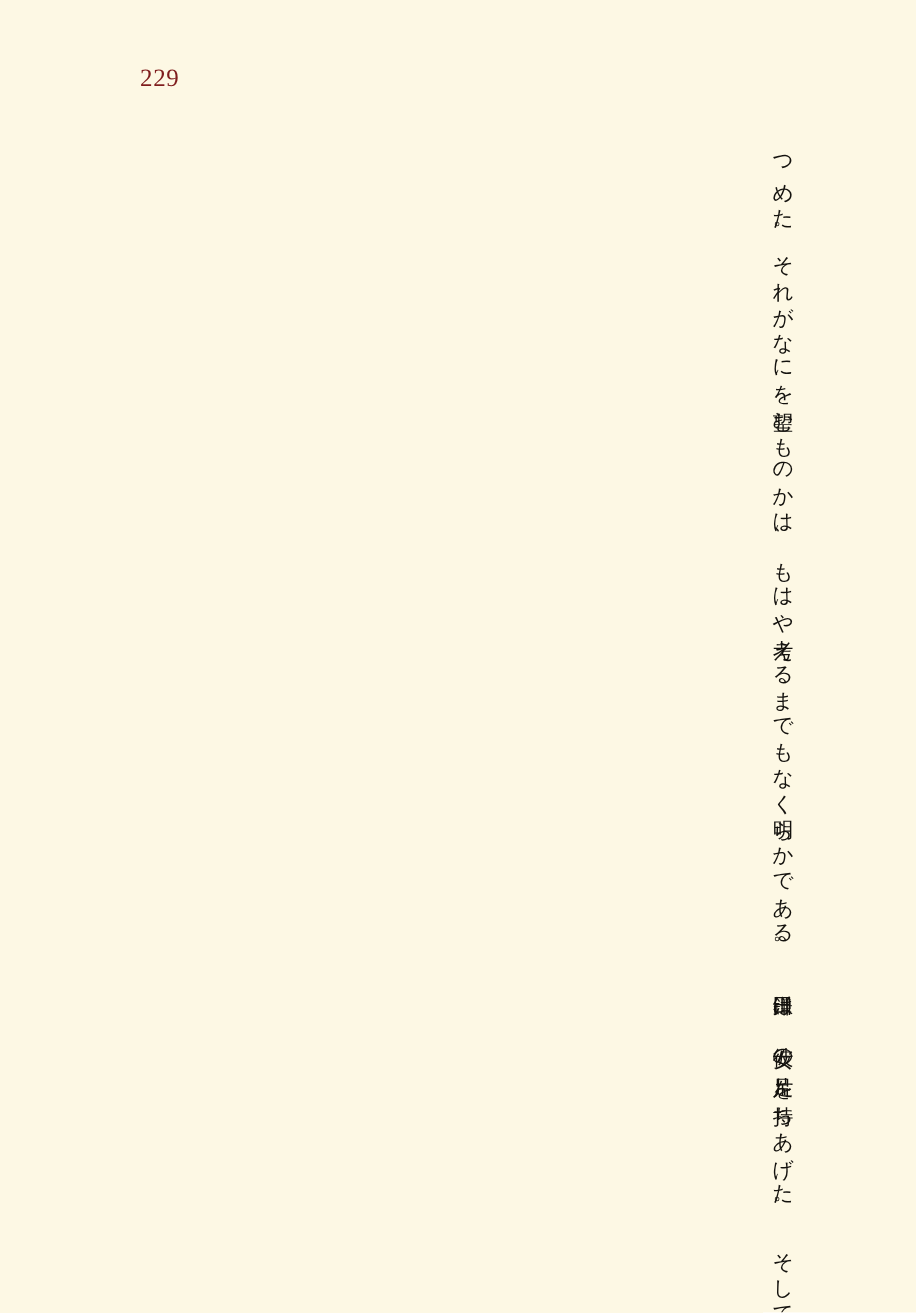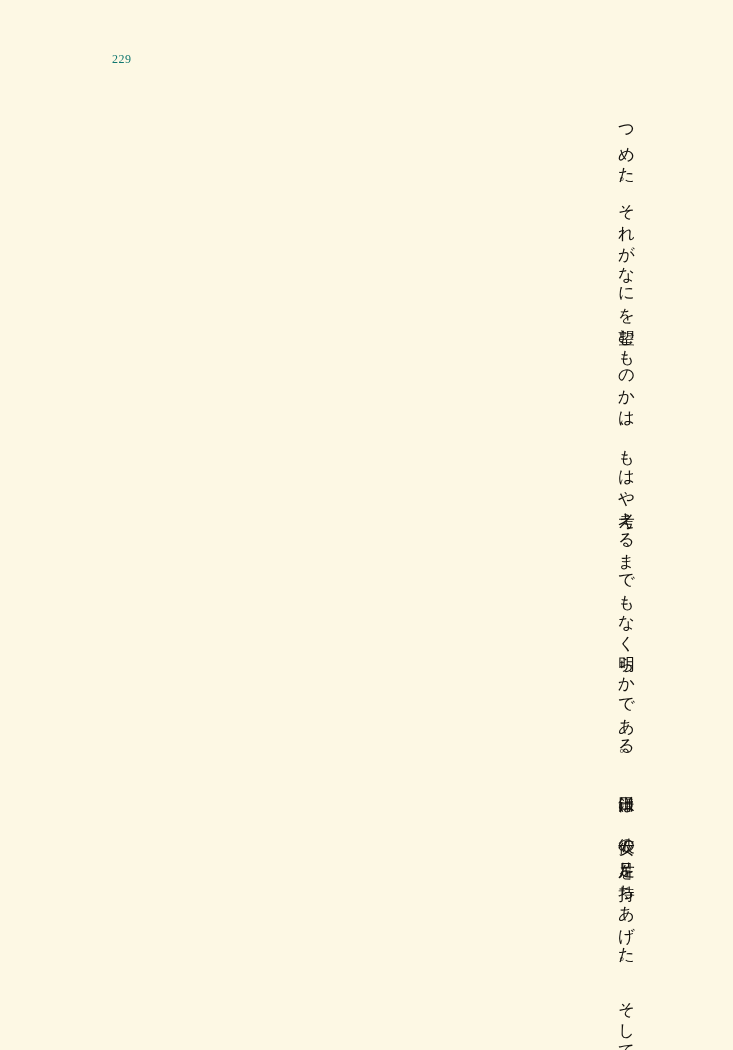--- a/index.html
+++ b/index.html
@@ -14,22 +14,22 @@
     position: relative;
     width: 733px;
     height: 1050px;
     background: #fdf8e4;
     overflow: hidden;
   }
   .page-number {
     position: absolute;
     top: 52px;
     left: 112px;
-    font-size: 12px;
-    color: #0f766e;
+    font-size: 20px;
+    color: #7f1d1d;
     letter-spacing: 0.5px;
   }
   .body-text {
     position: absolute;
     top: 96px;
     right: 92px;
     height: 880px;
     width: 560px;
     writing-mode: vertical-rl;
     text-orientation: upright;

